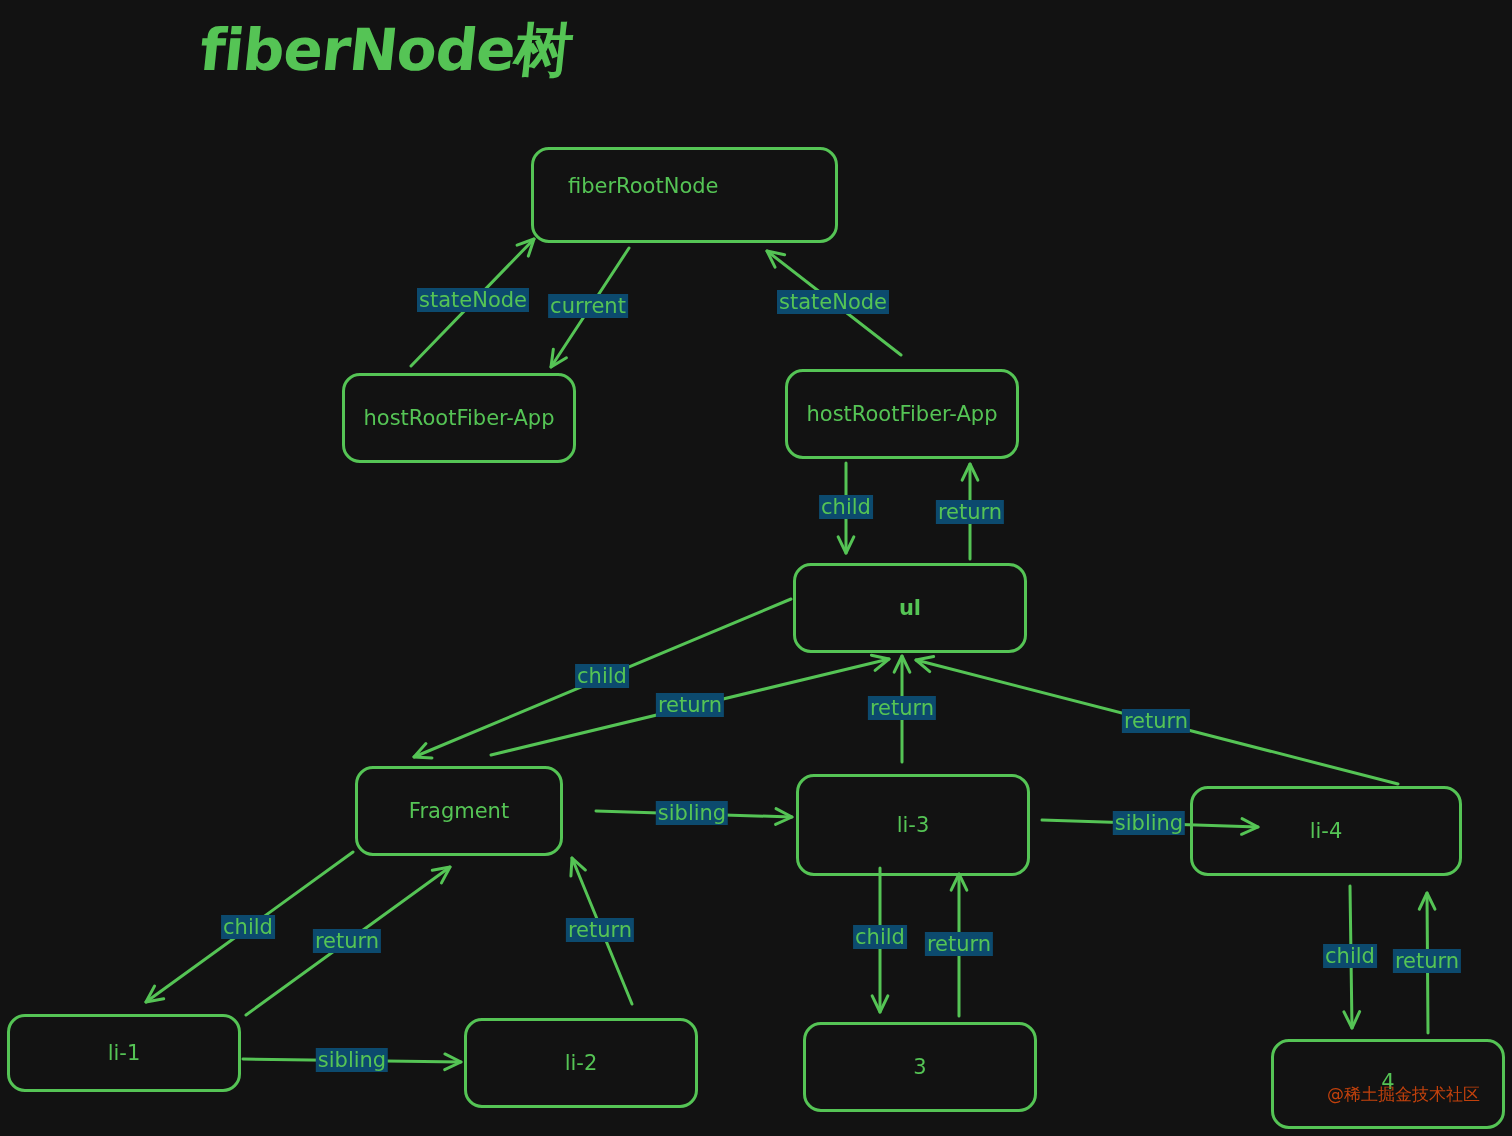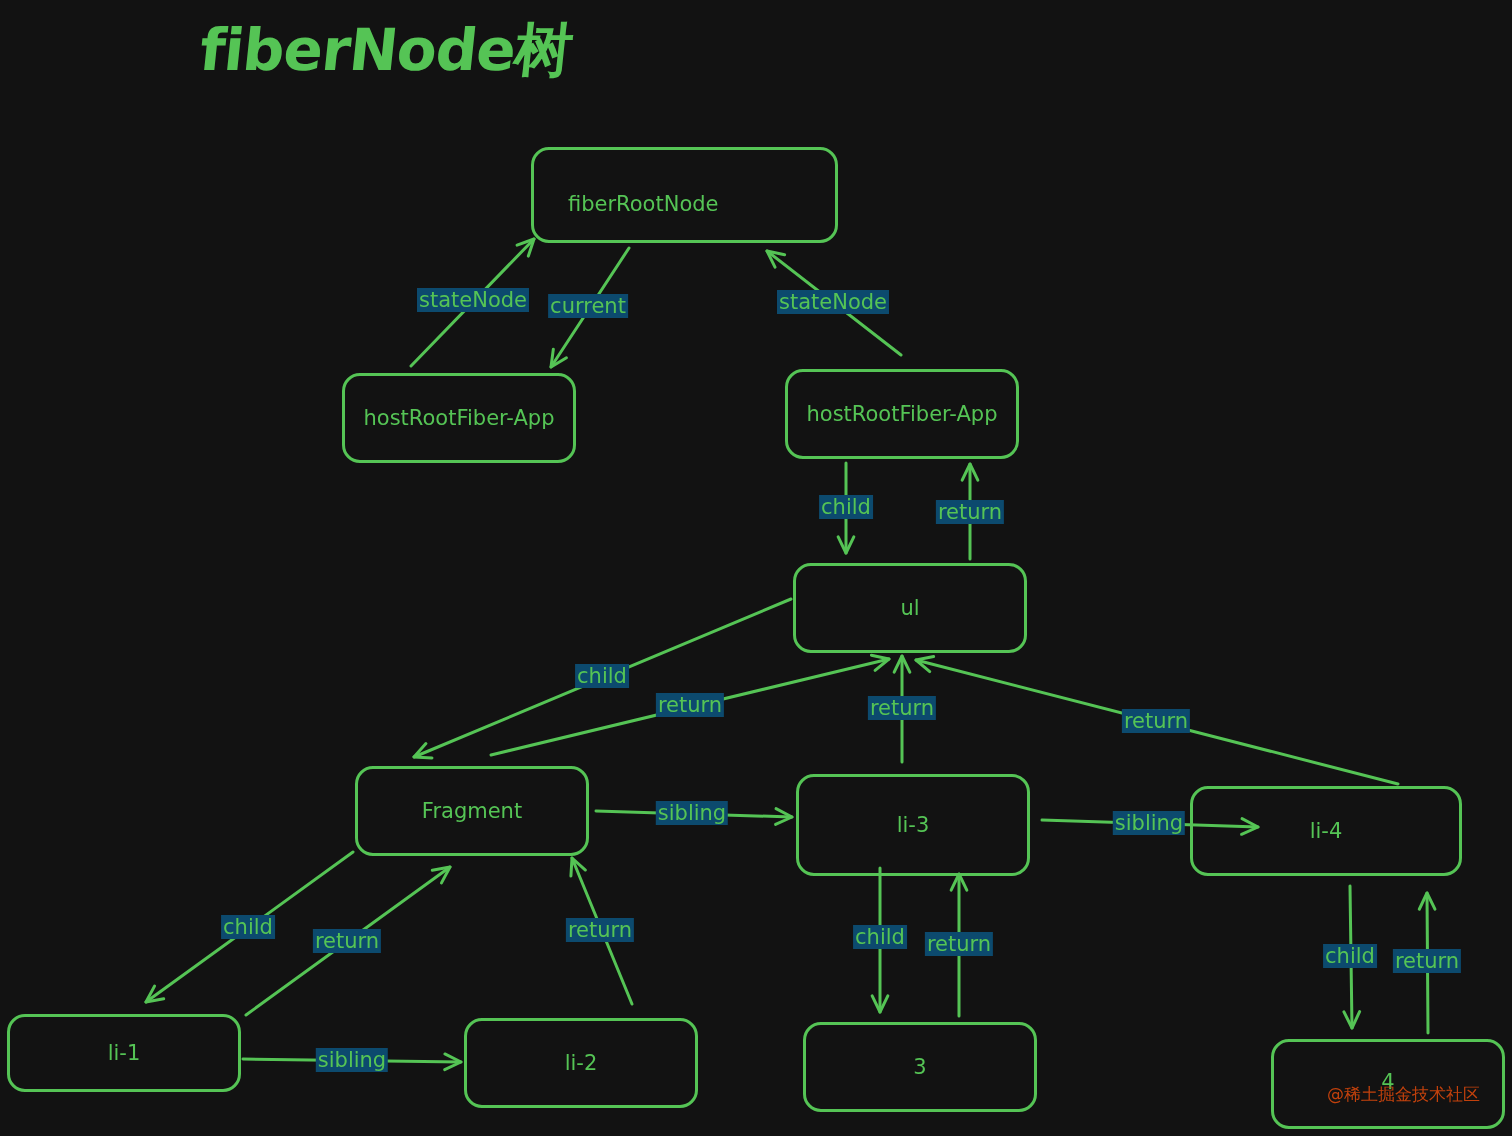--- a/index.html
+++ b/index.html
@@ -82,33 +82,33 @@
     <polyline points="966.8293796140022,890.2080478423482 959,874 951.1706203859978,890.2080478423482" fill="none" stroke="#55c455" stroke-width="3" stroke-linecap="round" stroke-linejoin="round"></polyline>
     <line x1="1350" y1="886" x2="1352" y2="1028" stroke="#55c455" stroke-width="3" stroke-linecap="round"></line>
     <polyline points="1343.943137115788,1011.9038215571209 1352,1028 1359.600343434657,1011.6832975244607" fill="none" stroke="#55c455" stroke-width="3" stroke-linecap="round" stroke-linejoin="round"></polyline>
     <line x1="1428" y1="1033" x2="1427" y2="893" stroke="#55c455" stroke-width="3" stroke-linecap="round"></line>
     <polyline points="1434.9449487096267,909.1517116740425 1427,893 1419.2865889244813,909.2635571010793" fill="none" stroke="#55c455" stroke-width="3" stroke-linecap="round" stroke-linejoin="round"></polyline>
   </svg>
 
 <div class="title">fiberNode树</div>
 
 <div id="nodes-layer">
-    <div class="node" style="left: 531px; top: 147px; width: 307px; height: 96px; justify-content: flex-start; padding-left: 34px; align-items: flex-start; padding-top: 42px;">
+    <div class="node" style="left: 531px; top: 147px; width: 307px; height: 96px; justify-content: flex-start; padding-left: 34px; align-items: flex-start; padding-top: 24px;">
       <span>fiberRootNode</span>
     </div>
     <div class="node" style="left: 342px; top: 373px; width: 234px; height: 90px;">
       <span>hostRootFiber-App</span>
     </div>
     <div class="node" style="left: 785px; top: 369px; width: 234px; height: 90px;">
       <span>hostRootFiber-App</span>
     </div>
-    <div class="node" style="left: 793px; top: 563px; width: 234px; height: 90px;">
+    <div class="node" style="left: 793px; top: 563px; width: 234px; height: 90px; font-weight: bold;">
       <span>ul</span>
     </div>
-    <div class="node" style="left: 355px; top: 766px; width: 234px; height: 90px;">
+    <div class="node" style="left: 355px; top: 766px; width: 208px; height: 90px;">
       <span>Fragment</span>
     </div>
     <div class="node" style="left: 796px; top: 774px; width: 234px; height: 102px;">
       <span>li-3</span>
     </div>
     <div class="node" style="left: 1190px; top: 786px; width: 272px; height: 90px;">
       <span>li-4</span>
     </div>
     <div class="node" style="left: 7px; top: 1014px; width: 234px; height: 78px;">
       <span>li-1</span>

